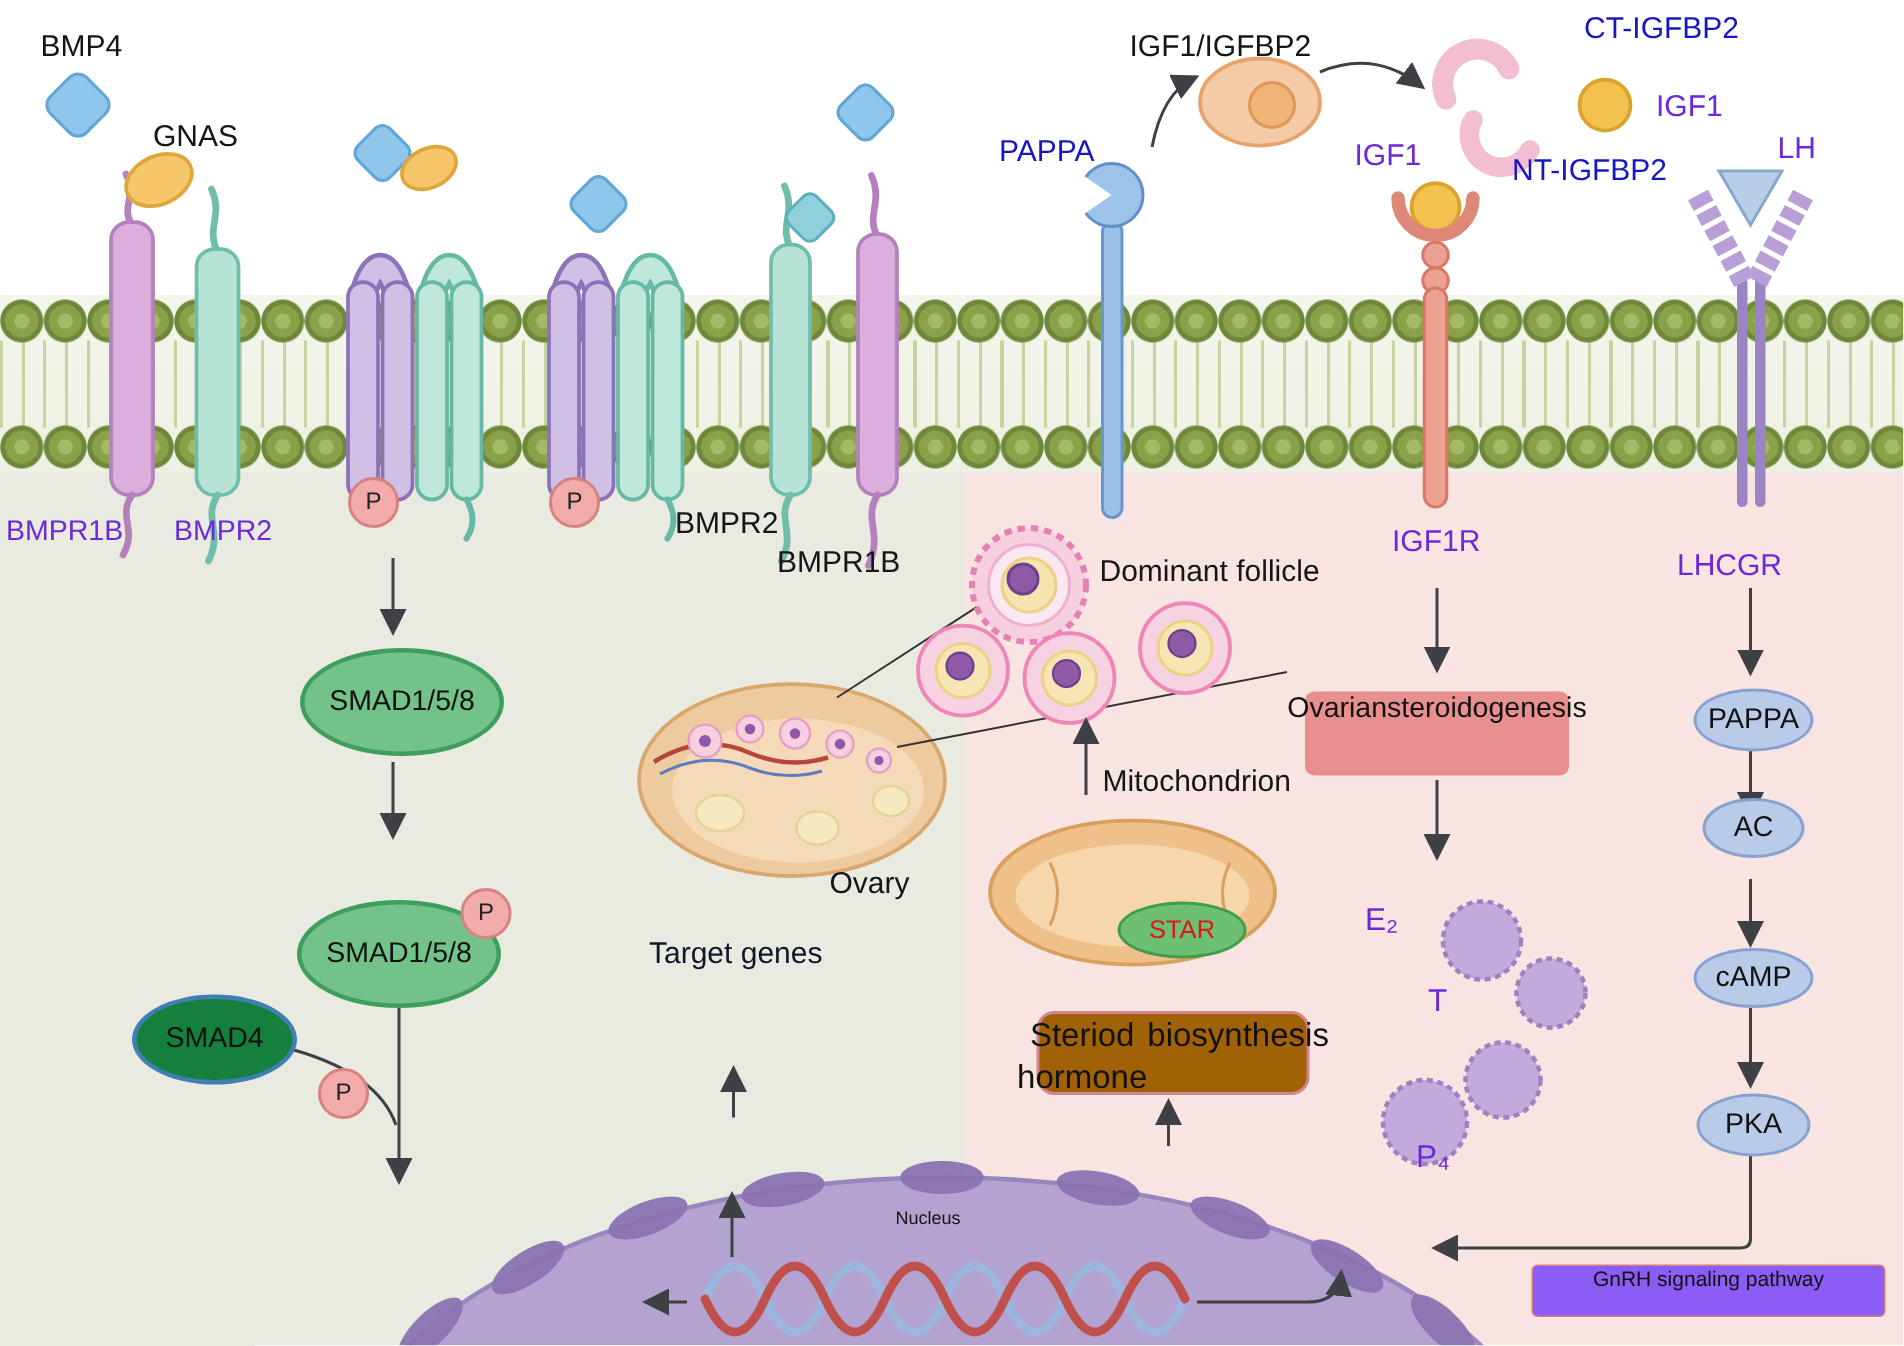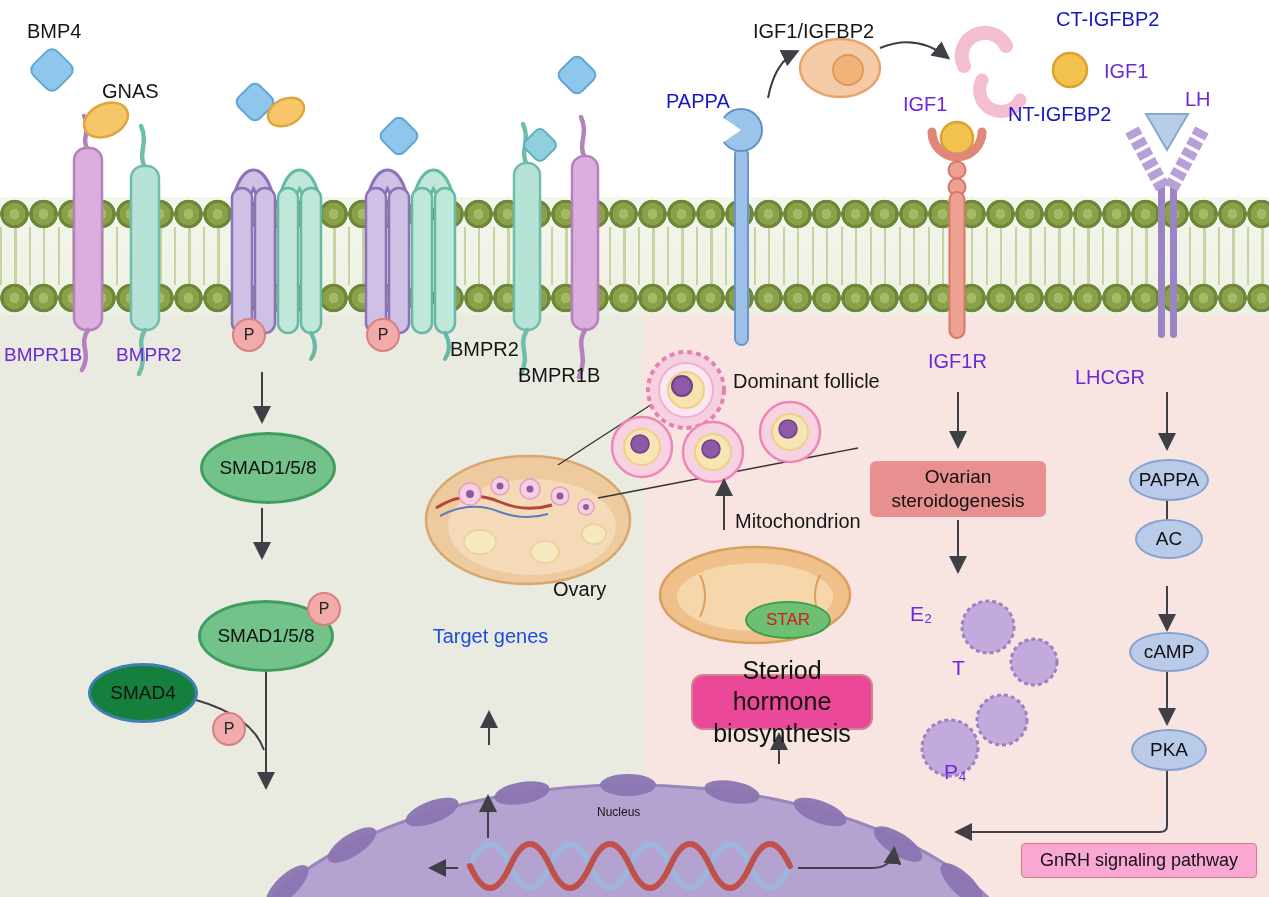--- a/index.html
+++ b/index.html
@@ -32,27 +32,27 @@
         border-radius:50%;color:#111;text-align:center;}
   .green-oval{background:#72c289;border:3px solid #3f9e5f;font-size:19px;}
   .blue-oval{background:#b9cbe9;border:2px solid #88a2d0;font-size:19px;}
   .smad4-oval{background:#15803d;border:3px solid #3f7fb4;font-size:19px;}
   .enz-oval{background:#6dbf74;border:2.5px solid #3f9e4c;font-size:17px;color:#e01616;}
 
   .p-circle{position:absolute;z-index:4;width:30px;height:30px;border-radius:50%;
         background:#f2abab;border:2px solid #d88181;display:flex;align-items:center;
         justify-content:center;font-size:16px;color:#222;}
 
-  .box{position:absolute;z-index:4;display:flex;flex-direction:column;align-items:center;
+  .box{position:absolute;z-index:4;display:flex;flex-direction:row;align-items:flex-start;
        justify-content:center;color:#111;text-align:center;line-height:1.25;}
   .box-ovarian{background:#e89090;border-radius:6px;font-size:19px;}
-  .box-steroid{background:#ec4899;border:2px solid #d2848f;border-radius:12px;font-size:25px;}
-  .box-gnrh{background:#f9a8d4;border:1px solid #d47c7c;border-radius:4px;font-size:18px;}
-
-  .two-line{position:absolute;z-index:4;color:#1d4ed8;font-size:20px;text-align:center;line-height:1.45;}
+  .box-steroid{background:#a16207;border:2px solid #d2848f;border-radius:12px;font-size:22px;}
+  .box-gnrh{background:#8b5cf6;border:1px solid #d47c7c;border-radius:4px;font-size:14px;}
+
+  .two-line{position:absolute;z-index:4;color:#0f172a;font-size:20px;text-align:center;line-height:1.45;}
 </style>
 </head>
 <body>
 
 <div class="canvas">
 
   <div class="bg bg-top"></div>
   <div class="bg bg-left"></div>
   <div class="bg bg-right"></div>
 
@@ -280,42 +280,42 @@
   <div class="lbl" style="left:518px;top:364px;">BMPR1B</div>
 
   <div class="lbl" style="left:753px;top:20px;">IGF1/IGFBP2</div>
   <div class="lbl blue" style="left:666px;top:90px;">PAPPA</div>
   <div class="lbl blue" style="left:1056px;top:8px;">CT-IGFBP2</div>
   <div class="lbl red" style="left:1104px;top:60px;">IGF1</div>
   <div class="lbl blue" style="left:1008px;top:103px;">NT-IGFBP2</div>
   <div class="lbl red" style="left:903px;top:93px;">IGF1</div>
   <div class="lbl red" style="left:1185px;top:88px;">LH</div>
   <div class="lbl red" style="left:928px;top:350px;">IGF1R</div>
-  <div class="lbl red" style="left:1075px;top:366px;">LHCGR</div>
+  <div class="lbl red" style="left:1118px;top:366px;">LHCGR</div>
 
   <div class="lbl" style="left:733px;top:370px;">Dominant follicle</div>
   <div class="lbl" style="left:553px;top:578px;">Ovary</div>
   <div class="lbl" style="left:735px;top:510px;">Mitochondrion</div>
   <div class="lbl small" style="left:597px;top:805px;">Nucleus</div>
 
   <div class="oval green-oval" style="left:200px;top:432px;width:130px;height:66px;">SMAD1/5/8</div>
   <div class="oval green-oval" style="left:198px;top:600px;width:130px;height:66px;">SMAD1/5/8</div>
   <div class="oval smad4-oval" style="left:88px;top:663px;width:104px;height:54px;">SMAD4</div>
 
   <div class="p-circle" style="left:232px;top:318px;">P</div>
   <div class="p-circle" style="left:366px;top:318px;">P</div>
   <div class="p-circle" style="left:307px;top:592px;">P</div>
   <div class="p-circle" style="left:212px;top:712px;">P</div>
 
   <div class="two-line" style="left:398px;top:622px;width:185px;">
     <div>Target genes</div>
   </div>
 
   <div class="oval blue-oval" style="left:1129px;top:459px;width:76px;height:38px;">PAPPA</div>
-  <div class="oval blue-oval" style="left:1135px;top:519px;width:64px;height:36px;">AC</div>
+  <div class="oval blue-oval" style="left:1135px;top:532px;width:64px;height:36px;">AC</div>
   <div class="oval blue-oval" style="left:1129px;top:632px;width:76px;height:36px;">cAMP</div>
   <div class="oval blue-oval" style="left:1131px;top:729px;width:72px;height:38px;">PKA</div>
 
   <div class="box box-ovarian" style="left:870px;top:461px;width:176px;height:56px;">
     <div>Ovarian</div>
     <div>steroidogenesis</div>
   </div>
   <div class="box box-steroid" style="left:691px;top:674px;width:178px;height:52px;">
     <div>Steriod hormone</div>
     <div>biosynthesis</div>

